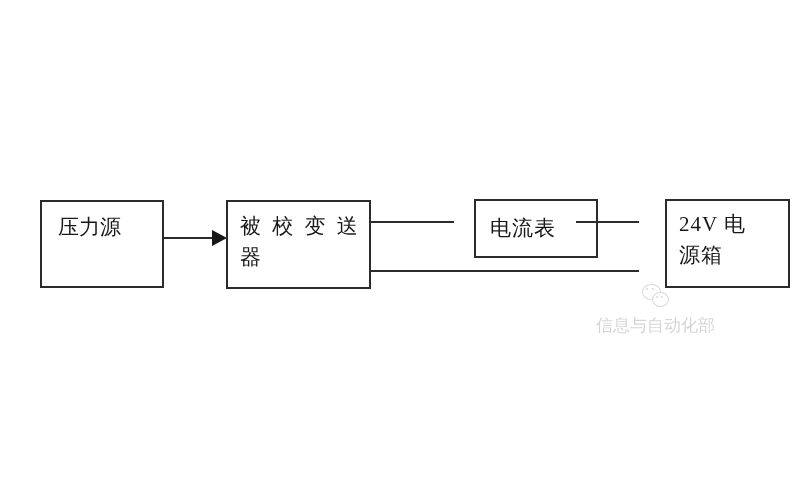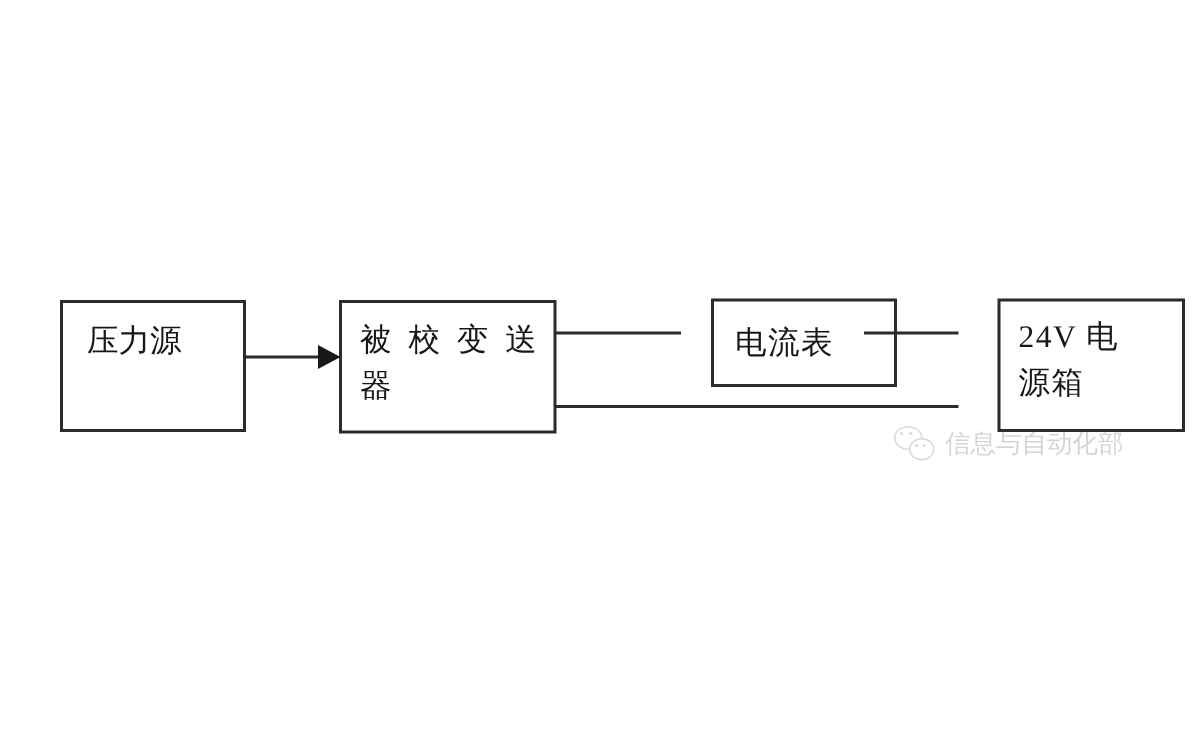--- a/index.html
+++ b/index.html
@@ -113,20 +113,21 @@
   #watermark {
     position: absolute;
     left: 596px;
     top: 283px;
     display: flex;
     align-items: center;
     gap: 6px;
     opacity: 0.26;
     pointer-events: none;
     user-select: none;
+    flex-direction: column;
   }
   #watermark-logo {
     width: 28px; height: 26px;
     position: relative;
     flex: 0 0 auto;
   }
   #watermark-logo .bubble-big,
   #watermark-logo .bubble-small {
     position: absolute;
     border: 1.6px solid #6d6d6d;

